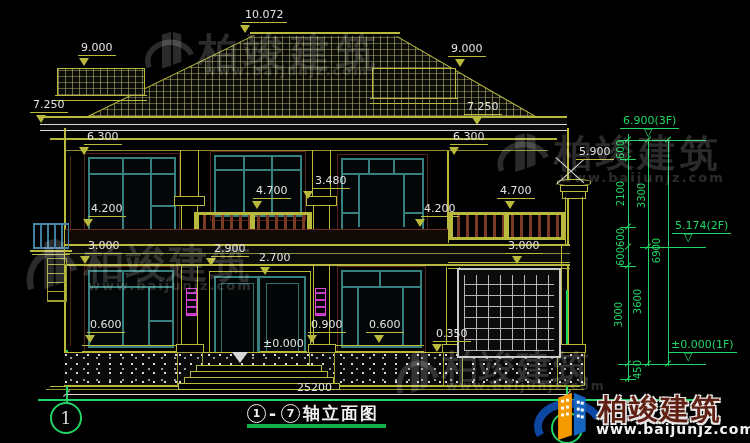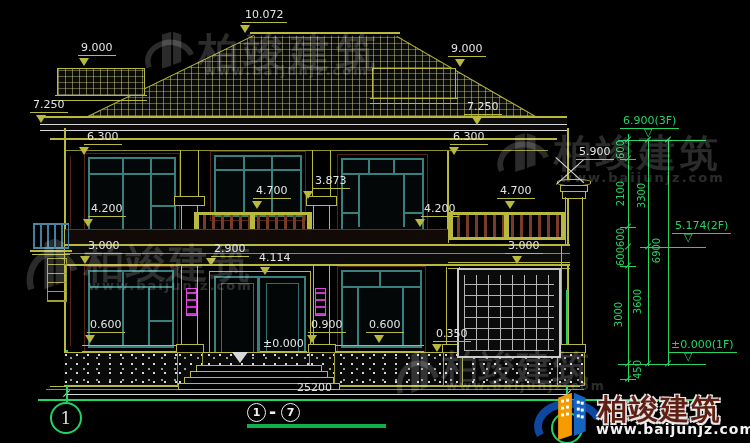--- a/index.html
+++ b/index.html
@@ -209,37 +209,37 @@
   <div class="tri" style="left:36px;top:115px;"></div>
   <div class="lvl" style="left:464px;top:100px;"><span class="ln">7.250</span></div>
   <div class="tri" style="left:472px;top:117px;"></div>
   <div class="lvl" style="left:84px;top:130px;"><span class="ln">6.300</span></div>
   <div class="tri" style="left:79px;top:147px;"></div>
   <div class="lvl" style="left:450px;top:130px;"><span class="ln">6.300</span></div>
   <div class="tri" style="left:449px;top:147px;"></div>
   <div class="lvl" style="left:576px;top:145px;"><span class="ln">5.900</span></div>
   <div class="xlead" style="left:556px;top:157px;width:38px;transform:rotate(42deg);"></div>
   <div class="xlead" style="left:556px;top:184px;width:38px;transform:rotate(-42deg);"></div>
-  <div class="lvl" style="left:312px;top:174px;"><span class="ln">3.873</span></div>
+  <div class="lvl" style="left:312px;top:174px;"><span class="ln">3.480</span></div>
   <div class="tri" style="left:303px;top:191px;"></div>
   <div class="lvl" style="left:253px;top:184px;"><span class="ln">4.700</span></div>
   <div class="tri" style="left:252px;top:201px;"></div>
   <div class="lvl" style="left:497px;top:184px;"><span class="ln">4.700</span></div>
   <div class="tri" style="left:505px;top:201px;"></div>
   <div class="lvl" style="left:88px;top:202px;"><span class="ln">4.200</span></div>
   <div class="tri" style="left:83px;top:219px;"></div>
   <div class="lvl" style="left:421px;top:202px;"><span class="ln">4.200</span></div>
   <div class="tri" style="left:415px;top:219px;"></div>
   <div class="lvl" style="left:85px;top:239px;"><span class="ln">3.000</span></div>
   <div class="tri" style="left:80px;top:256px;"></div>
   <div class="lvl" style="left:505px;top:239px;"><span class="ln">3.000</span></div>
   <div class="tri" style="left:512px;top:256px;"></div>
   <div class="lvl" style="left:211px;top:242px;"><span class="ln">2.900</span></div>
   <div class="tri" style="left:206px;top:258px;"></div>
-  <div class="lvl" style="left:256px;top:251px;"><span class="ln">4.114</span></div>
+  <div class="lvl" style="left:256px;top:251px;"><span class="ln">2.700</span></div>
   <div class="tri" style="left:260px;top:267px;"></div>
   <div class="lvl" style="left:87px;top:318px;"><span class="ln">0.600</span></div>
   <div class="tri" style="left:85px;top:335px;"></div>
   <div class="lvl" style="left:308px;top:318px;"><span class="ln">0.900</span></div>
   <div class="tri" style="left:307px;top:335px;"></div>
   <div class="lvl" style="left:366px;top:318px;"><span class="ln">0.600</span></div>
   <div class="tri" style="left:374px;top:335px;"></div>
   <div class="lvl" style="left:433px;top:327px;"><span class="ln">0.350</span></div>
   <div class="tri" style="left:432px;top:344px;"></div>
   <div class="lvl" style="left:260px;top:337px;"><span class="ln">±0.000</span></div>
@@ -294,20 +294,21 @@
   <div class="hl gl" style="left:38px;top:399px;width:665px;height:2px;"></div>
   <div class="vl gl" style="left:66px;top:350px;width:2px;height:52px;"></div>
   <div class="vl gl" style="left:566px;top:290px;width:2px;height:124px;"></div>
   <div class="bubble" style="left:50px;top:402px;"><span>1</span></div>
   <div class="bubble" style="left:551px;top:412px;z-index:2;"><span>7</span></div>
 
   <div class="tb" style="left:247px;top:402px;">
     <span class="circ">1</span>
     <span class="nm">-</span>
     <span class="circ">7</span>
+    <span class="nm">轴立面图</span>
   </div>
   <div class="s" style="left:247px;top:424px;width:139px;height:4px;background:#0faf4a;z-index:6;"></div>
 
   <div class="wm" style="left:140px;top:25px;">
     <svg width="55" height="52" viewBox="0 0 60 56" style="vertical-align:top;">
       <path d="M10 46 A24 20 0 1 1 56 32" fill="none" stroke="currentColor" stroke-width="6"></path>
       <polygon points="24,10 34,7 34,44 24,47" fill="currentColor"></polygon>
       <polygon points="36,7 45,10 45,40 36,43" fill="currentColor"></polygon>
     </svg>
     <span class="zh" style="position:absolute;left:58px;top:0;">柏竣建筑</span>

